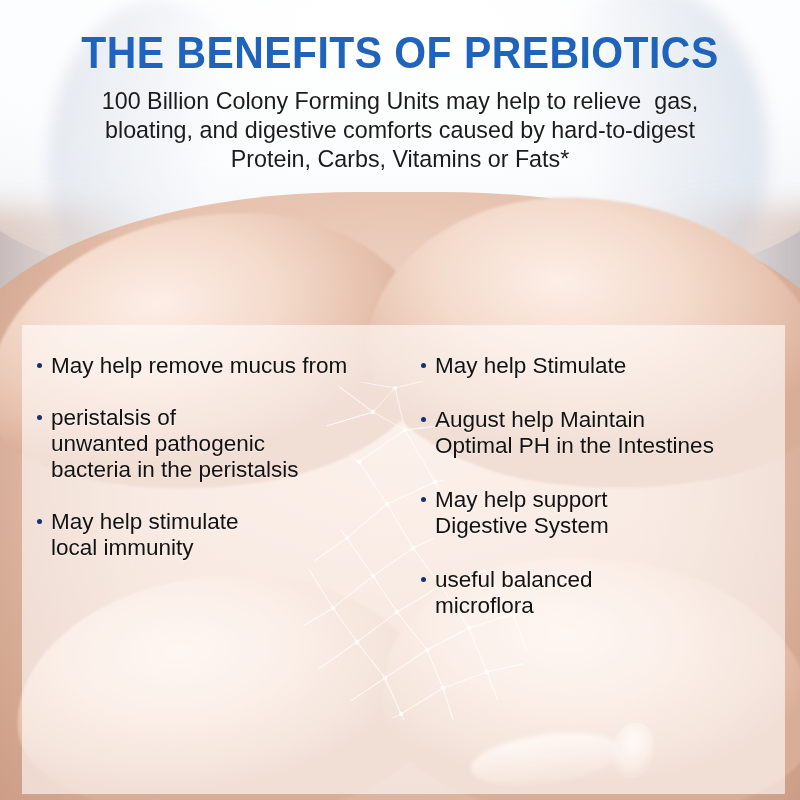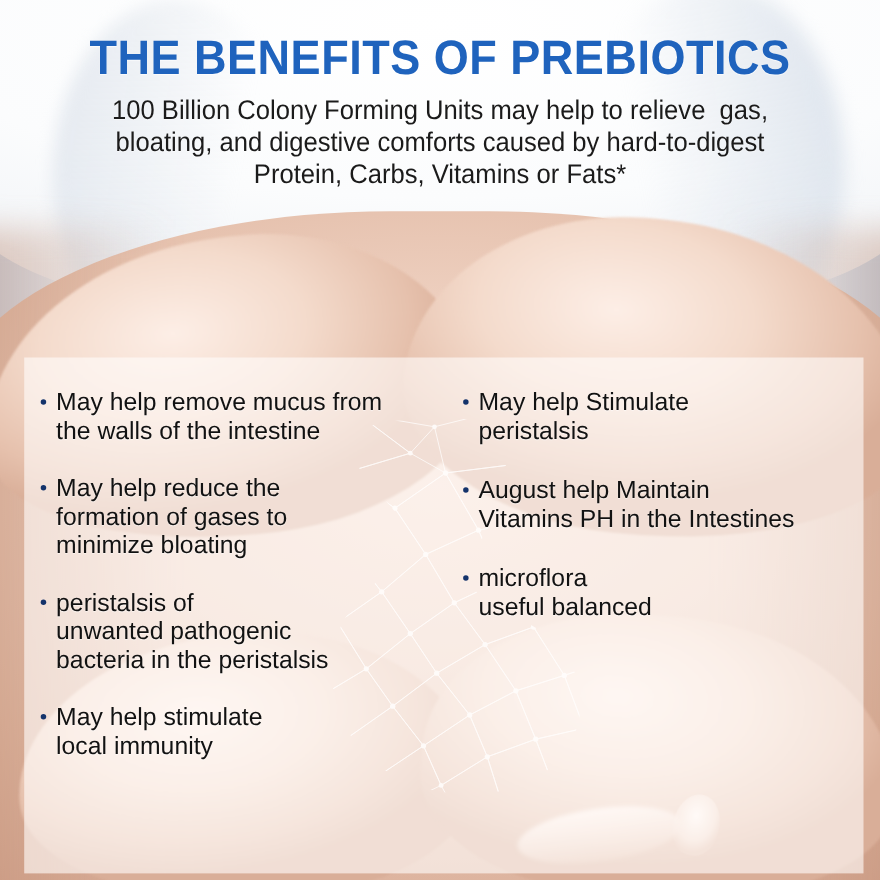--- a/index.html
+++ b/index.html
@@ -270,50 +270,47 @@
     <span class="ln">bloating, and digestive comforts caused by hard-to-digest</span>
     <span class="ln">Protein, Carbs, Vitamins or Fats*</span>
   </div>
 
   <div class="panel">
 
     <div class="col col-left">
       <ul class="bullets">
         <li>
           <span class="ln">May help remove mucus from</span>
-          <span class="ln">the walls of the intestine</span>
-        </li>
-        <li>
-          <span class="ln">May help reduce the</span>
-          <span class="ln">formation of gases to</span>
-          <span class="ln">minimize bloating</span>
         </li>
         <li>
           <span class="ln">peristalsis of</span>
           <span class="ln">unwanted pathogenic</span>
           <span class="ln">bacteria in the peristalsis</span>
         </li>
         <li>
           <span class="ln">May help stimulate</span>
           <span class="ln">local immunity</span>
         </li>
       </ul>
     </div>
 
     <div class="col col-right">
       <ul class="bullets">
         <li>
           <span class="ln">May help Stimulate</span>
-          <span class="ln">peristalsis</span>
         </li>
         <li>
           <span class="ln">August help Maintain</span>
-          <span class="ln">Vitamins PH in the Intestines</span>
-        </li>
-        <li>
+          <span class="ln">Optimal PH in the Intestines</span>
+        </li>
+        <li>
+          <span class="ln">May help support</span>
+          <span class="ln">Digestive System</span>
+        </li>
+        <li>
+          <span class="ln">useful balanced</span>
           <span class="ln">microflora</span>
-          <span class="ln">useful balanced</span>
         </li>
       </ul>
     </div>
 
   </div>
 </div>
 
 </body></html>

